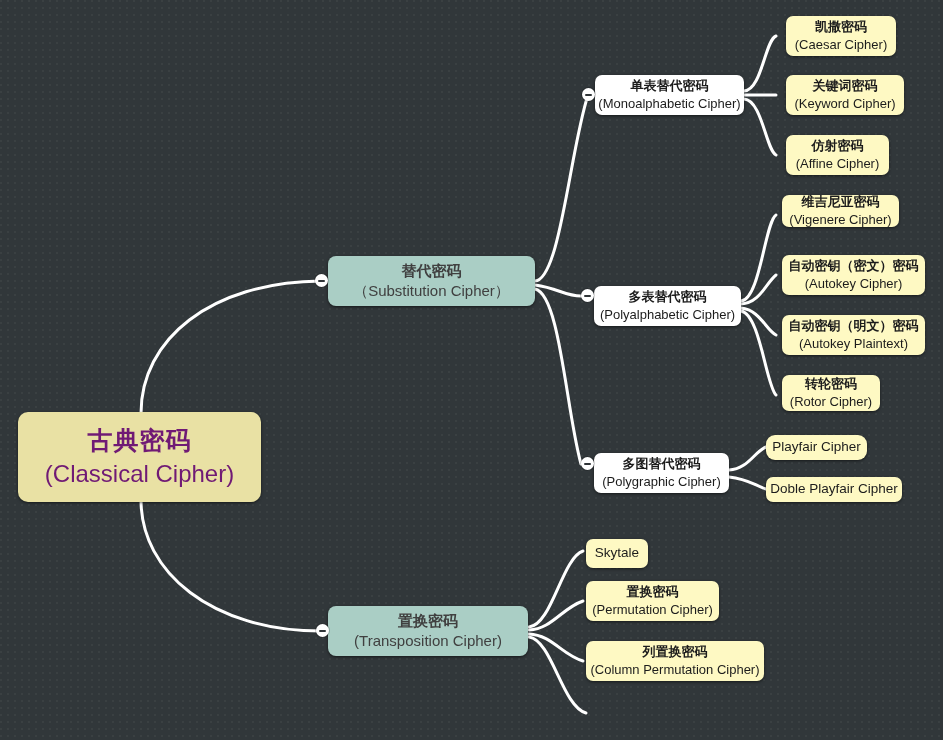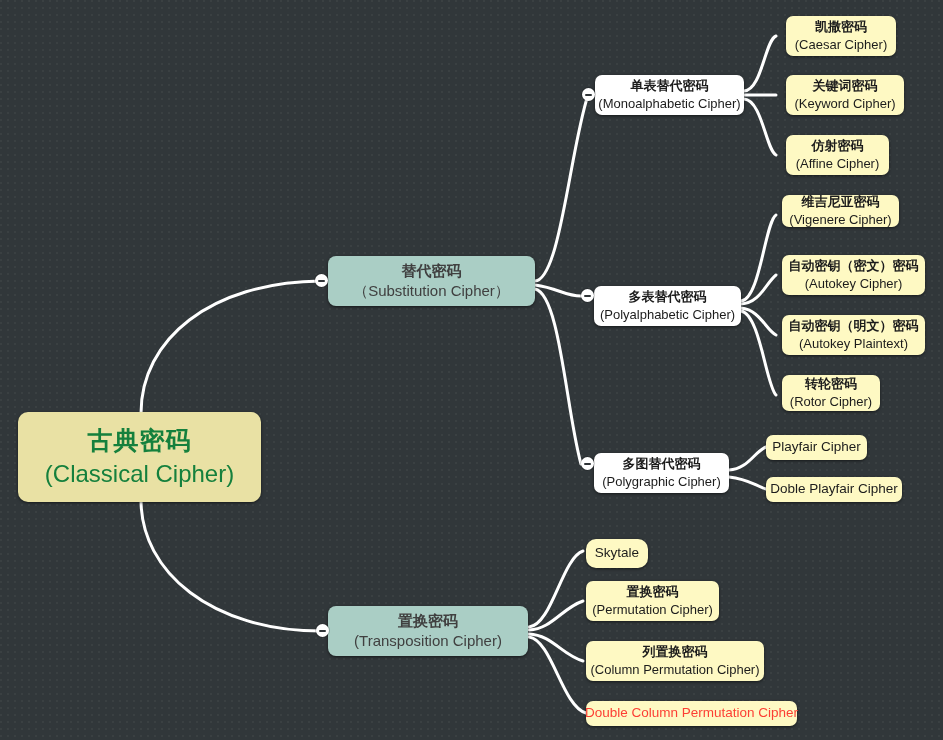--- a/index.html
+++ b/index.html
@@ -44,21 +44,21 @@
     justify-content: center;
     box-shadow: 0 1px 3px rgba(0,0,0,0.55);
   }
 
   .node .cn { display: block; }
   .node .en { display: block; }
 
   
   .node.root {
     background: #e9e1a4;
-    color: #15803d;
+    color: #701a75;
     border-radius: 10px;
   }
   .node.root .cn {
     font-size: 25px;
     font-weight: bold;
     letter-spacing: 1px;
     margin-bottom: 2px;
   }
   .node.root .en {
     font-size: 24px;
@@ -244,39 +244,36 @@
   <div class="node lvl4" style="left:782px; top:315px; width:143px; height:40px;">
     <span class="cn">自动密钥（明文）密码</span>
     <span class="en">(Autokey Plaintext)</span>
   </div>
 
   <div class="node lvl4" style="left:782px; top:375px; width:98px; height:36px;">
     <span class="cn">转轮密码</span>
     <span class="en">(Rotor Cipher)</span>
   </div>
 
-  <div class="node lvl4 single" style="left:766px; top:435px; width:101px; height:25px;">
+  <div class="node lvl4 single" style="left:766px; top:435px; width:101px; height:25px;border-radius:9px;">
     <span class="en">Playfair Cipher</span>
   </div>
 
   <div class="node lvl4 single" style="left:766px; top:477px; width:136px; height:25px;">
     <span class="en">Doble Playfair Cipher</span>
   </div>
 
-  <div class="node lvl4 single" style="left:586px; top:539px; width:62px; height:29px;border-radius:10px;">
+  <div class="node lvl4 single" style="left:586px; top:539px; width:62px; height:29px;">
     <span class="en">Skytale</span>
   </div>
 
   <div class="node lvl4" style="left:586px; top:581px; width:133px; height:40px;">
     <span class="cn">置换密码</span>
     <span class="en">(Permutation Cipher)</span>
   </div>
 
   <div class="node lvl4" style="left:586px; top:641px; width:178px; height:40px;">
     <span class="cn">列置换密码</span>
     <span class="en">(Column Permutation Cipher)</span>
   </div>
 
-  <div class="node lvl4 single alert" style="left:586px; top:701px; width:211px; height:25px;">
-    <span class="en">Double Column Permutation Cipher</span>
-  </div>
 
 </div>
 
 </body></html>

